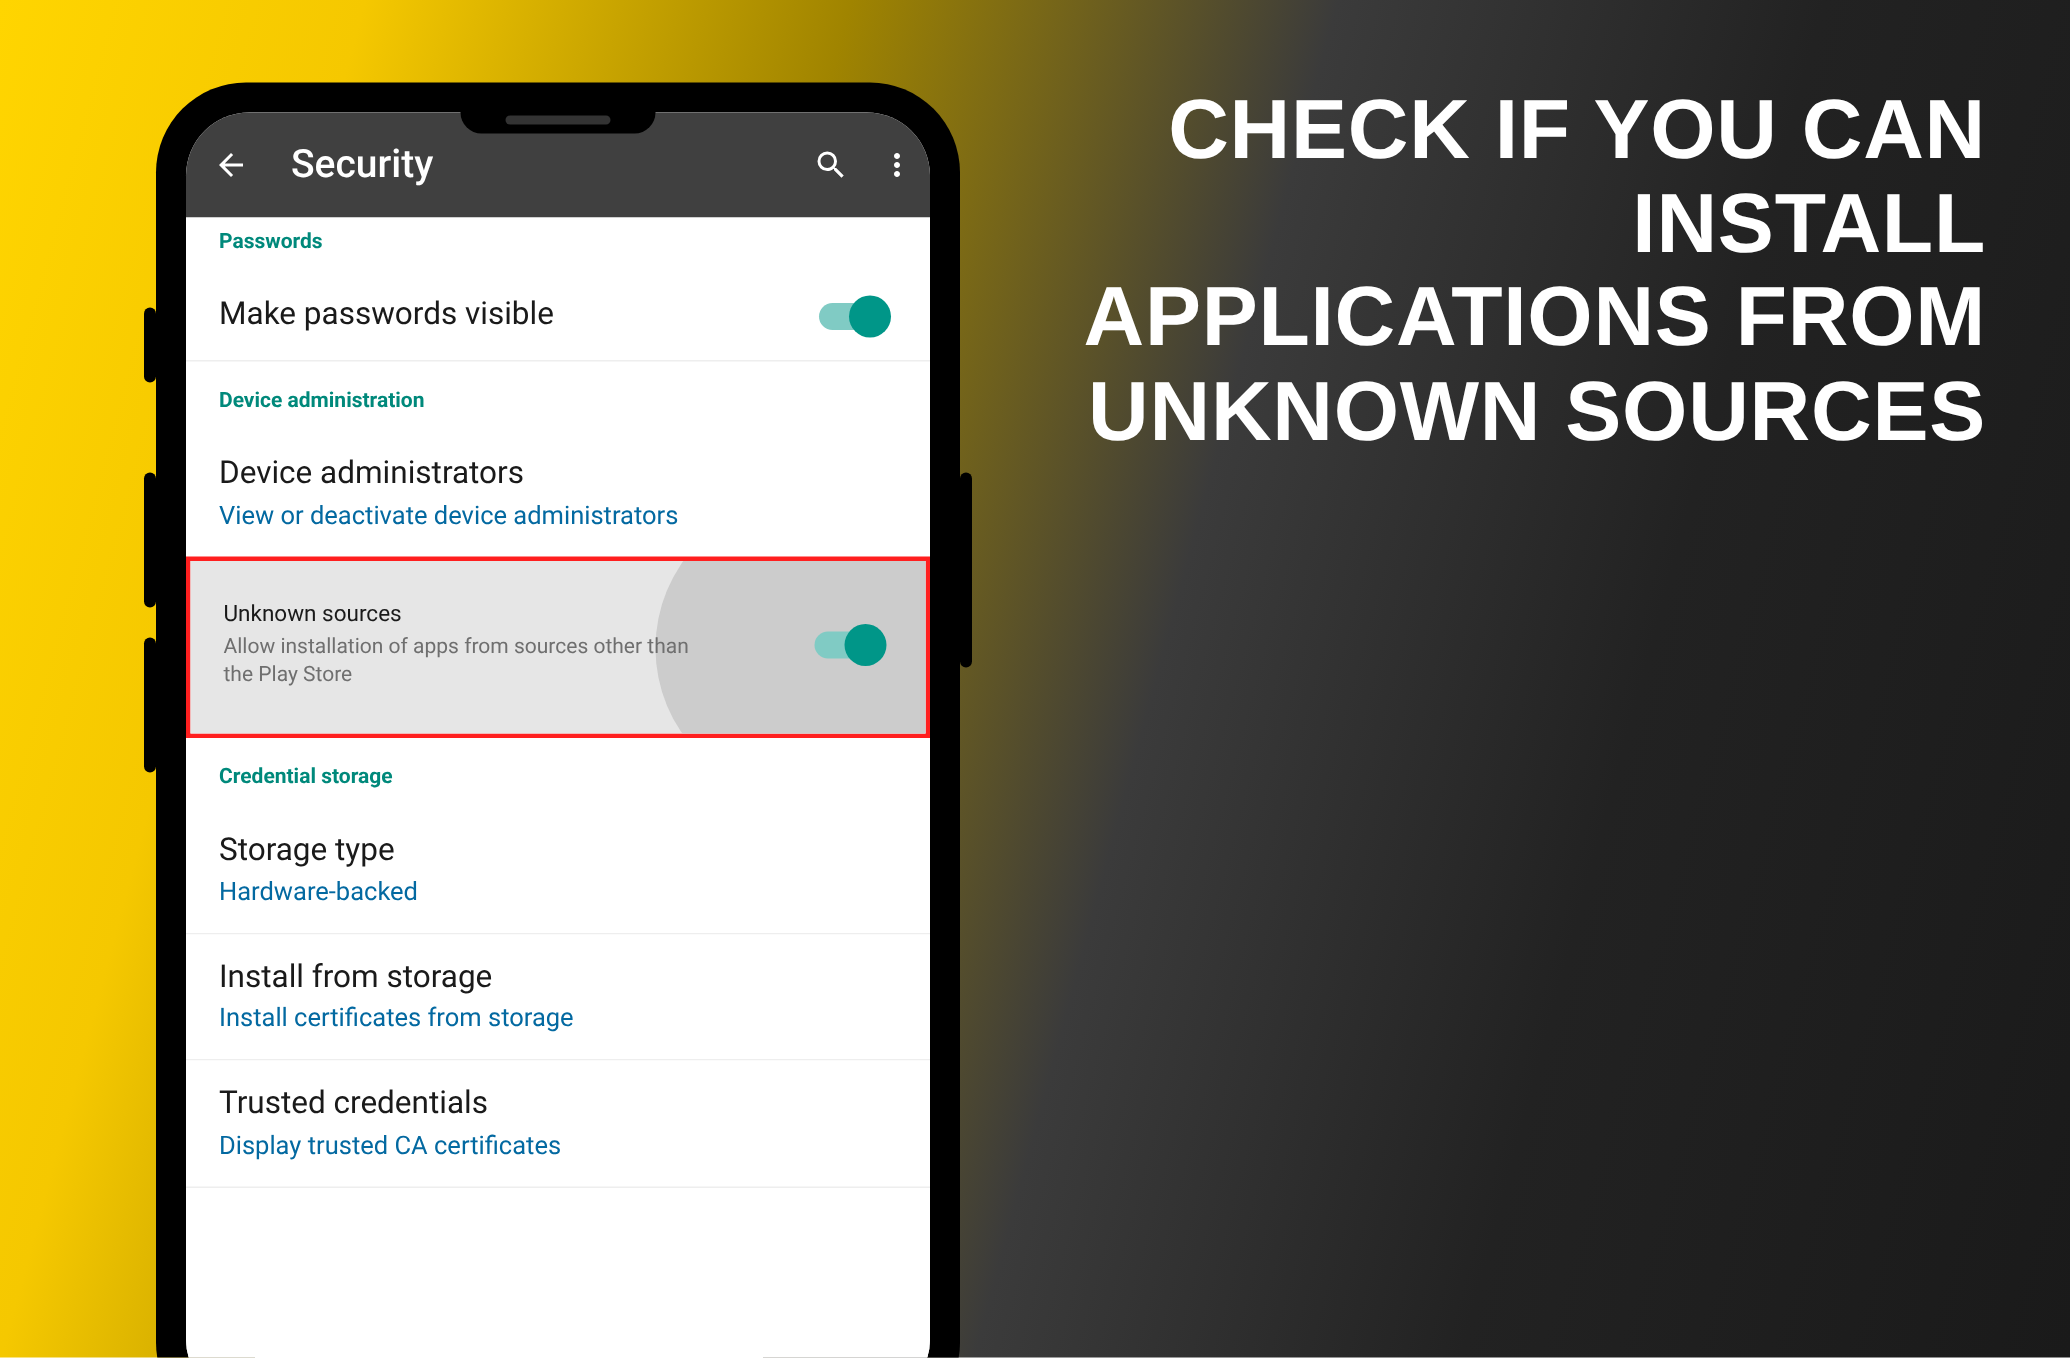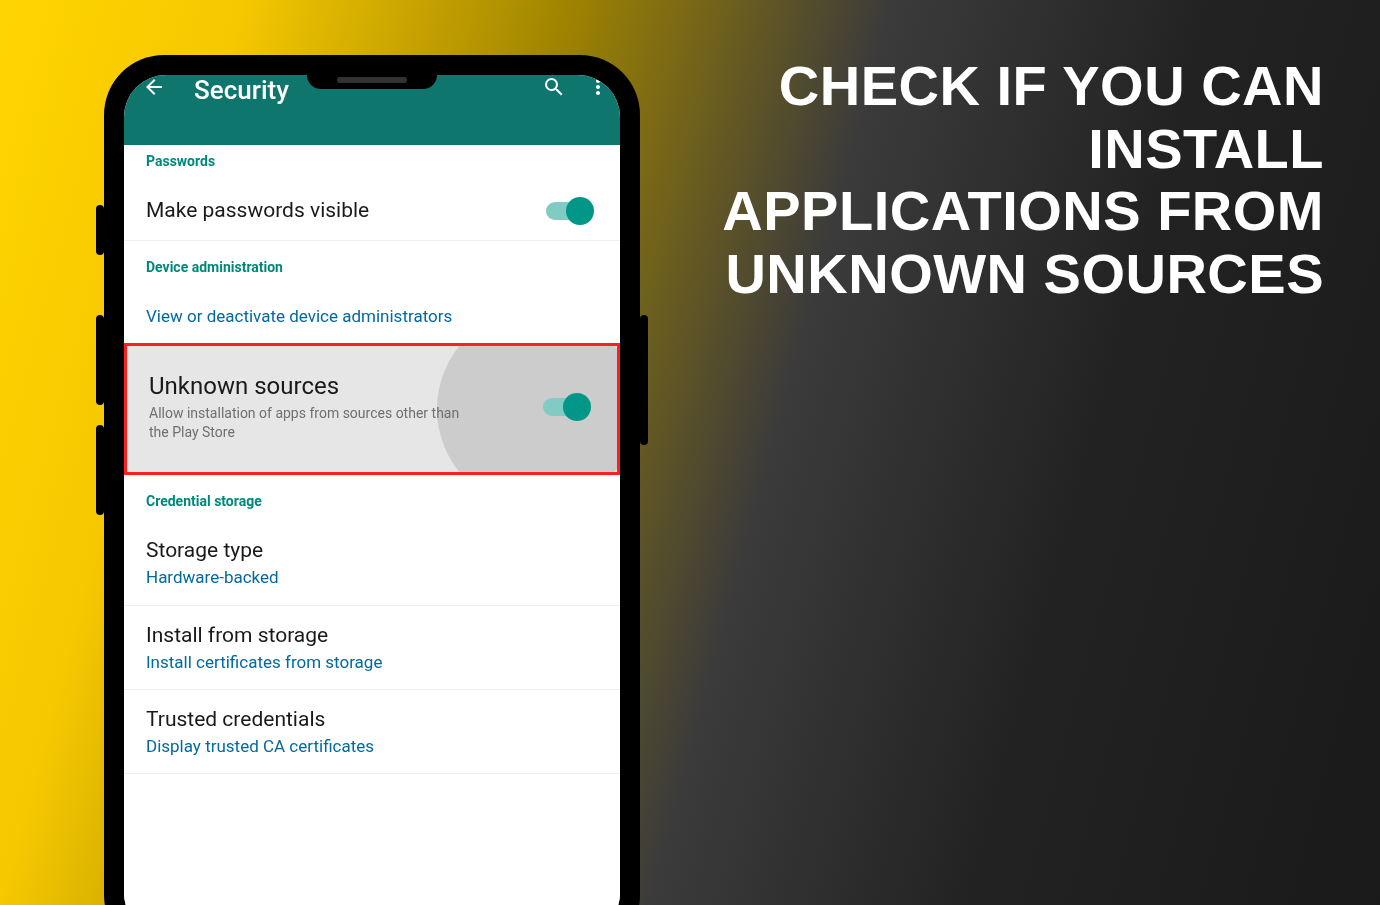--- a/index.html
+++ b/index.html
@@ -74,23 +74,24 @@
     position: relative;
     width: 100%;
     height: 100%;
     background: #fff;
     border-radius: 42px;
     overflow: hidden;
   }
 
   
   .appbar {
-    background: #0f766e;
+    background: #404040;
     height: 70px;
     display: flex;
+    align-items: center;
     padding: 0 10px 0 18px;
     color: #fff;
   }
   .appbar .back-icon { width: 24px; height: 24px; cursor: pointer; flex-shrink: 0; }
   .appbar .title { font-size: 26px; font-weight: 500; margin-left: 28px; flex: 1; color: #fff; }
   .appbar .action-icon { width: 24px; height: 24px; margin-left: 20px; cursor: pointer; flex-shrink: 0; }
 
   .content {
     background: #fff;
     height: calc(100% - 70px);
@@ -158,21 +159,21 @@
     right: -20px;
     top: 50%;
     transform: translateY(-50%);
     width: 200px;
     height: 200px;
     background: #c7c7c7;
     border-radius: 50%;
     opacity: 0.85;
   }
   .highlight-row .text { flex: 1; position: relative; z-index: 2; padding-right: 70px; }
-  .highlight-row .primary { font-size: 24px; color: #1a1a1a; }
+  .highlight-row .primary { font-size: 15px; color: #1a1a1a; }
   .highlight-row .secondary { font-size: 14px; color: #6f6f6f; margin-top: 4px; line-height: 1.35; }
   .highlight-row .toggle { position: relative; z-index: 2; }
 
   svg { display: block; }
 </style>
 </head>
 <body>
 
 <div class="headline">CHECK IF YOU CAN INSTALL APPLICATIONS FROM UNKNOWN SOURCES</div>
 
@@ -215,20 +216,21 @@
         </div>
         <div class="toggle">
           <div class="knob"></div>
         </div>
       </div>
 
       <div class="section-header">Device administration</div>
 
       <div class="setting-row noborder">
         <div class="text">
+          <div class="primary">Device administrators</div>
           <div class="secondary">View or deactivate device administrators</div>
         </div>
       </div>
 
       <div class="highlight-wrap">
         <div class="highlight-row">
           <div class="ripple"></div>
           <div class="text">
             <div class="primary">Unknown sources</div>
             <div class="secondary">Allow installation of apps from sources other than the Play Store</div>

